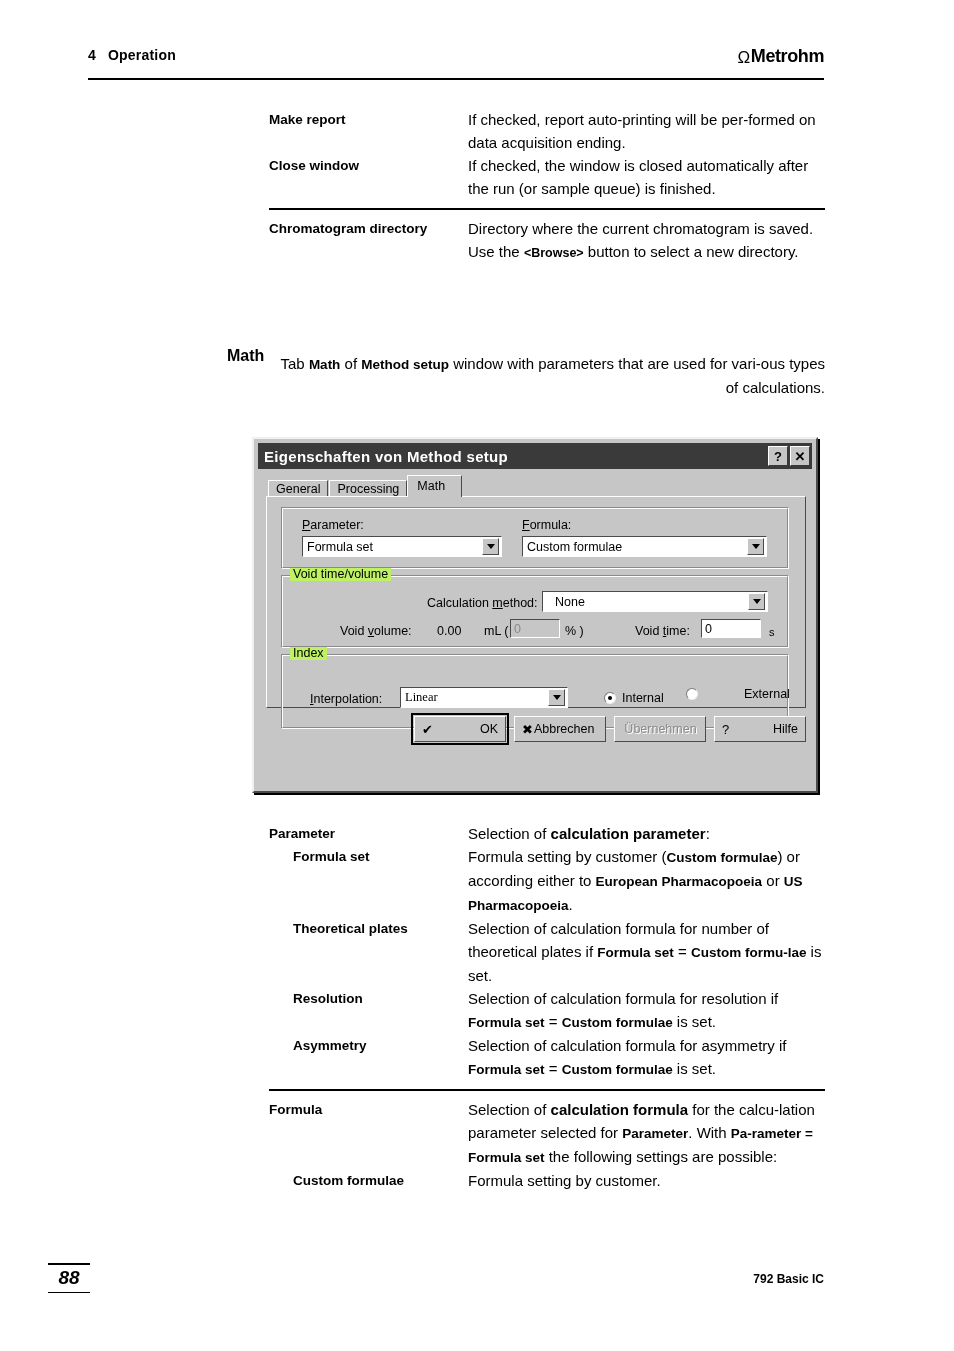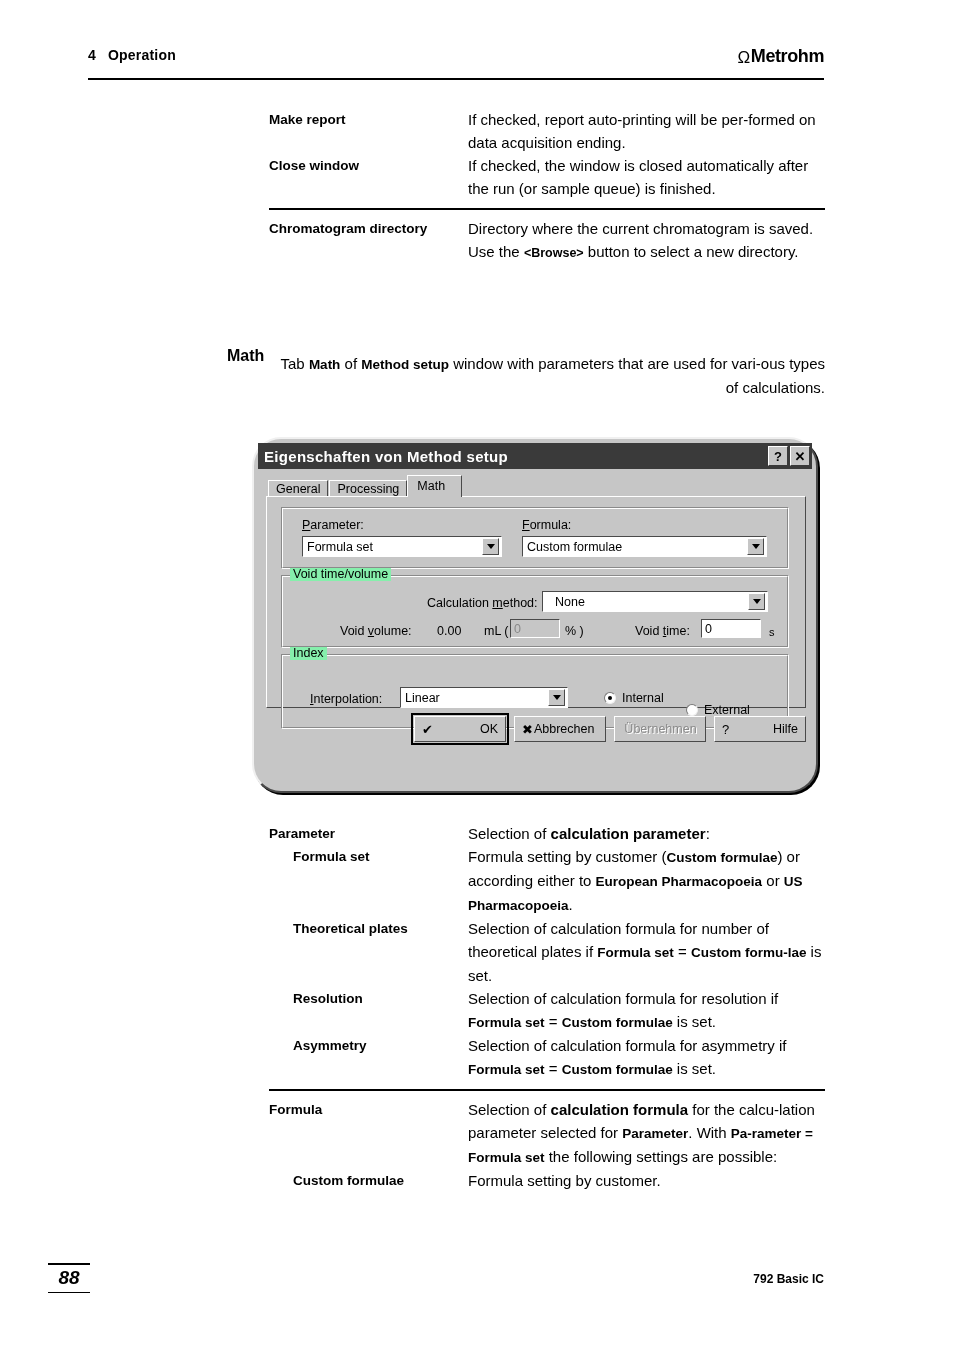--- a/index.html
+++ b/index.html
@@ -120,21 +120,20 @@
     width: 566px;
     height: 356px;
     background: #c6c6c6;
     border-top: 2px solid #f0f0f0;
     border-left: 2px solid #f0f0f0;
     border-right: 2px solid #4a4a4a;
     border-bottom: 2px solid #4a4a4a;
     box-sizing: border-box;
     box-shadow: 2px 2px 0 #000;
     font-size: 12.5px;
-    border-radius: 29px;
   }
   .titlebar {
     position: absolute;
     left: 4px; top: 4px;
     width: 554px;
     height: 26px;
     background: #3a3a3a;
     display: flex;
     align-items: center;
     padding: 0 2px 0 6px;
@@ -227,21 +226,21 @@
     border-top: 1px solid #ffffff;
     border-left: 1px solid #ffffff;
     border-right: 1px solid #8a8a8a;
     border-bottom: 1px solid #8a8a8a;
     pointer-events: none;
   }
   .gb-legend {
     position: absolute;
     top: -8px;
     left: 8px;
-    background: #86efac;
+    background: #bef264;
     padding: 0 3px;
     font-size: 12.5px;
     line-height: 13px;
     z-index: 2;
   }
 
   .lbl {
     position: absolute;
     font-size: 12.5px;
     line-height: 14px;
@@ -510,35 +509,35 @@
 
       <div class="lbl" style="left:487px; top:49px; font-size:11px;">s</div>
     </div>
 
     <div class="groupbox" style="left:14px; top:157px; width:508px; height:75px;">
       <div class="gb-inner"></div>
       <div class="gb-legend">Index</div>
 
       <div class="lbl" style="left:28px; top:37px;"><u>I</u><span>nterpolation:</span></div>
 
-      <div class="combo" style="left:118px; top:32px; width:168px;">
+      <div class="combo" style="left:118px; top:32px; width:168px;font-family:Liberation Serif, serif;">
         <div class="combo-text">Linear</div>
         <div class="combo-arrow">
             <span class="arrow-glyph"></span>
           </div>
       </div>
 
       <div class="radio" style="left:322px; top:36px;">
         <span class="radio-circle">
             <span class="radio-dot"></span>
           </span>
         <span>Internal</span>
       </div>
 
-      <div class="radio" style="left:404px; top:48px;">
+      <div class="radio" style="left:404px; top:32px;gap:40px;">
         <span class="radio-circle"></span>
         <span>External</span>
       </div>
     </div>
 
   </div>
 
   <div class="btnrow">
     <div class="btn default">
       <span class="b-icon">✔</span>

